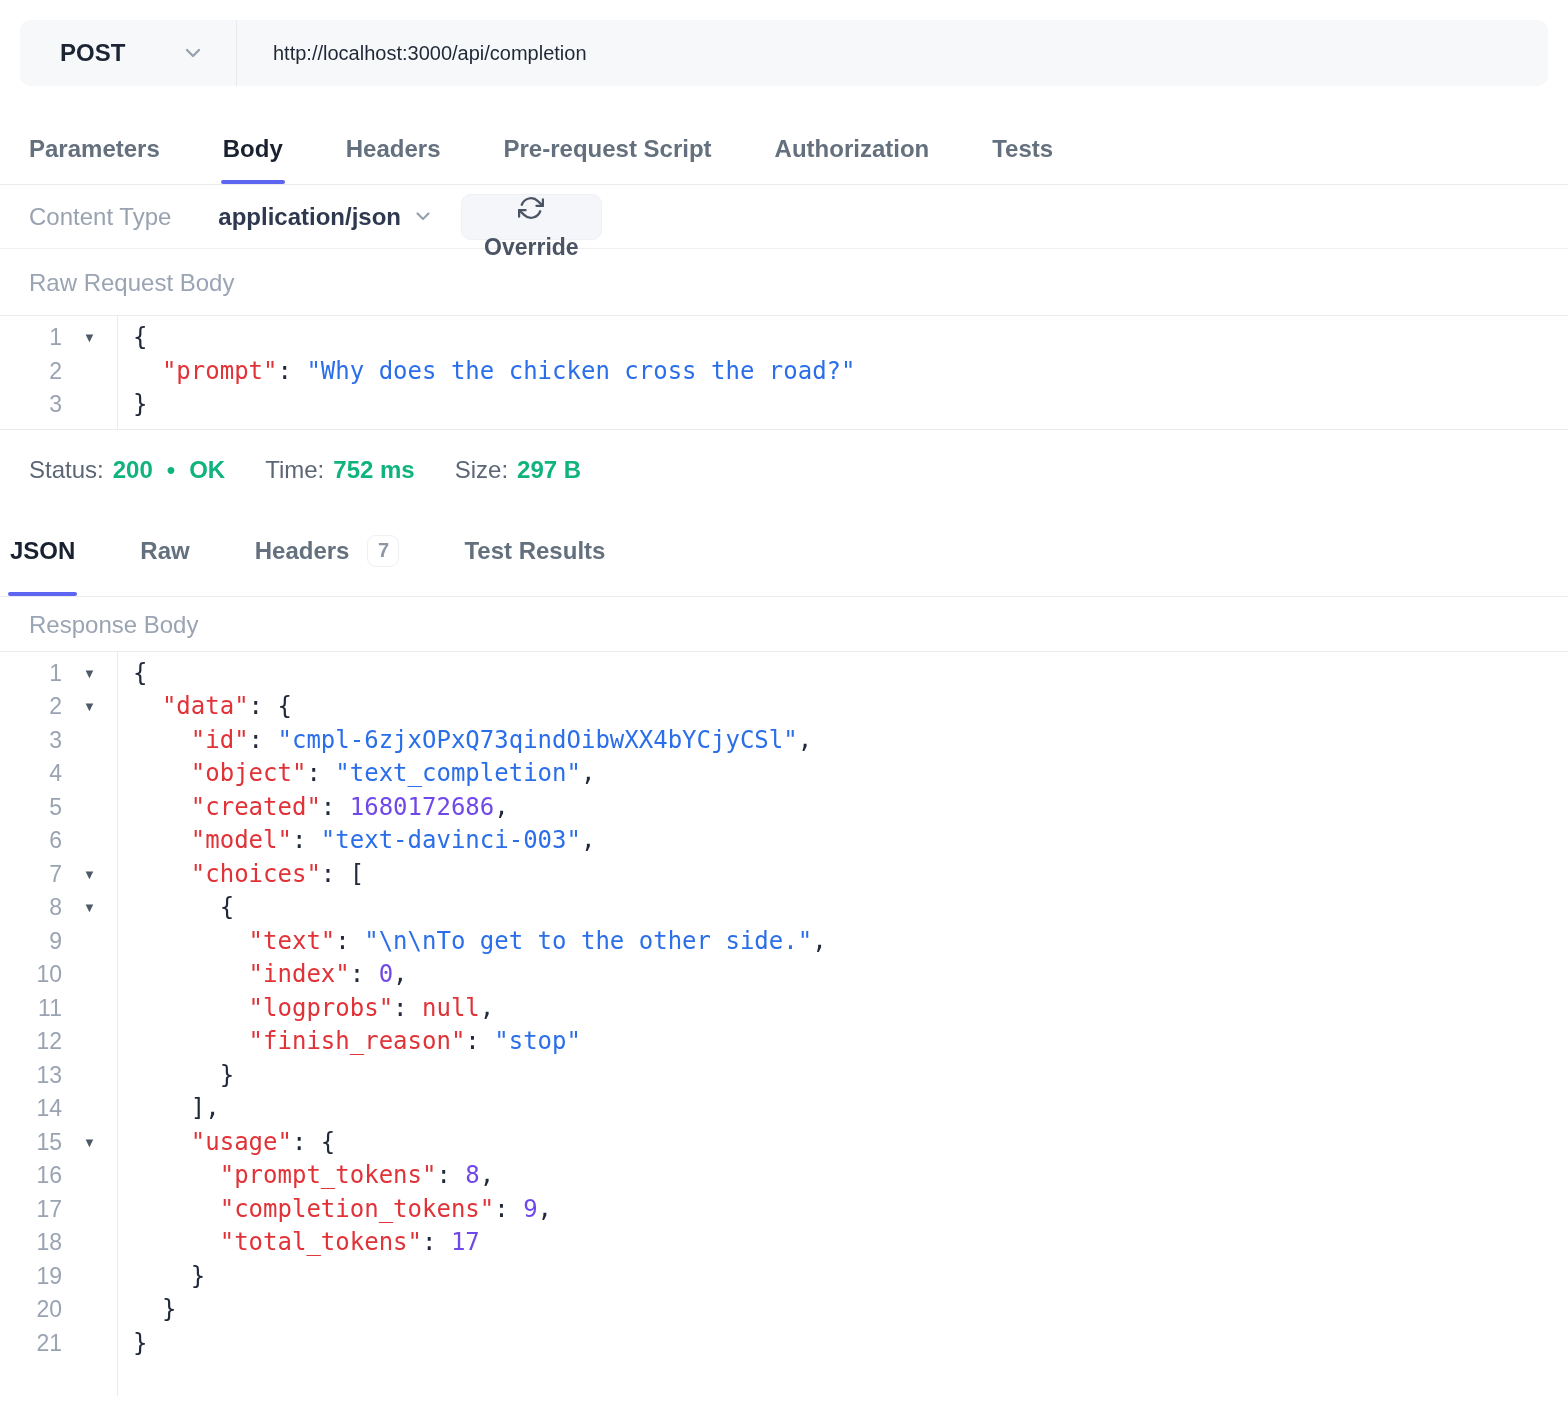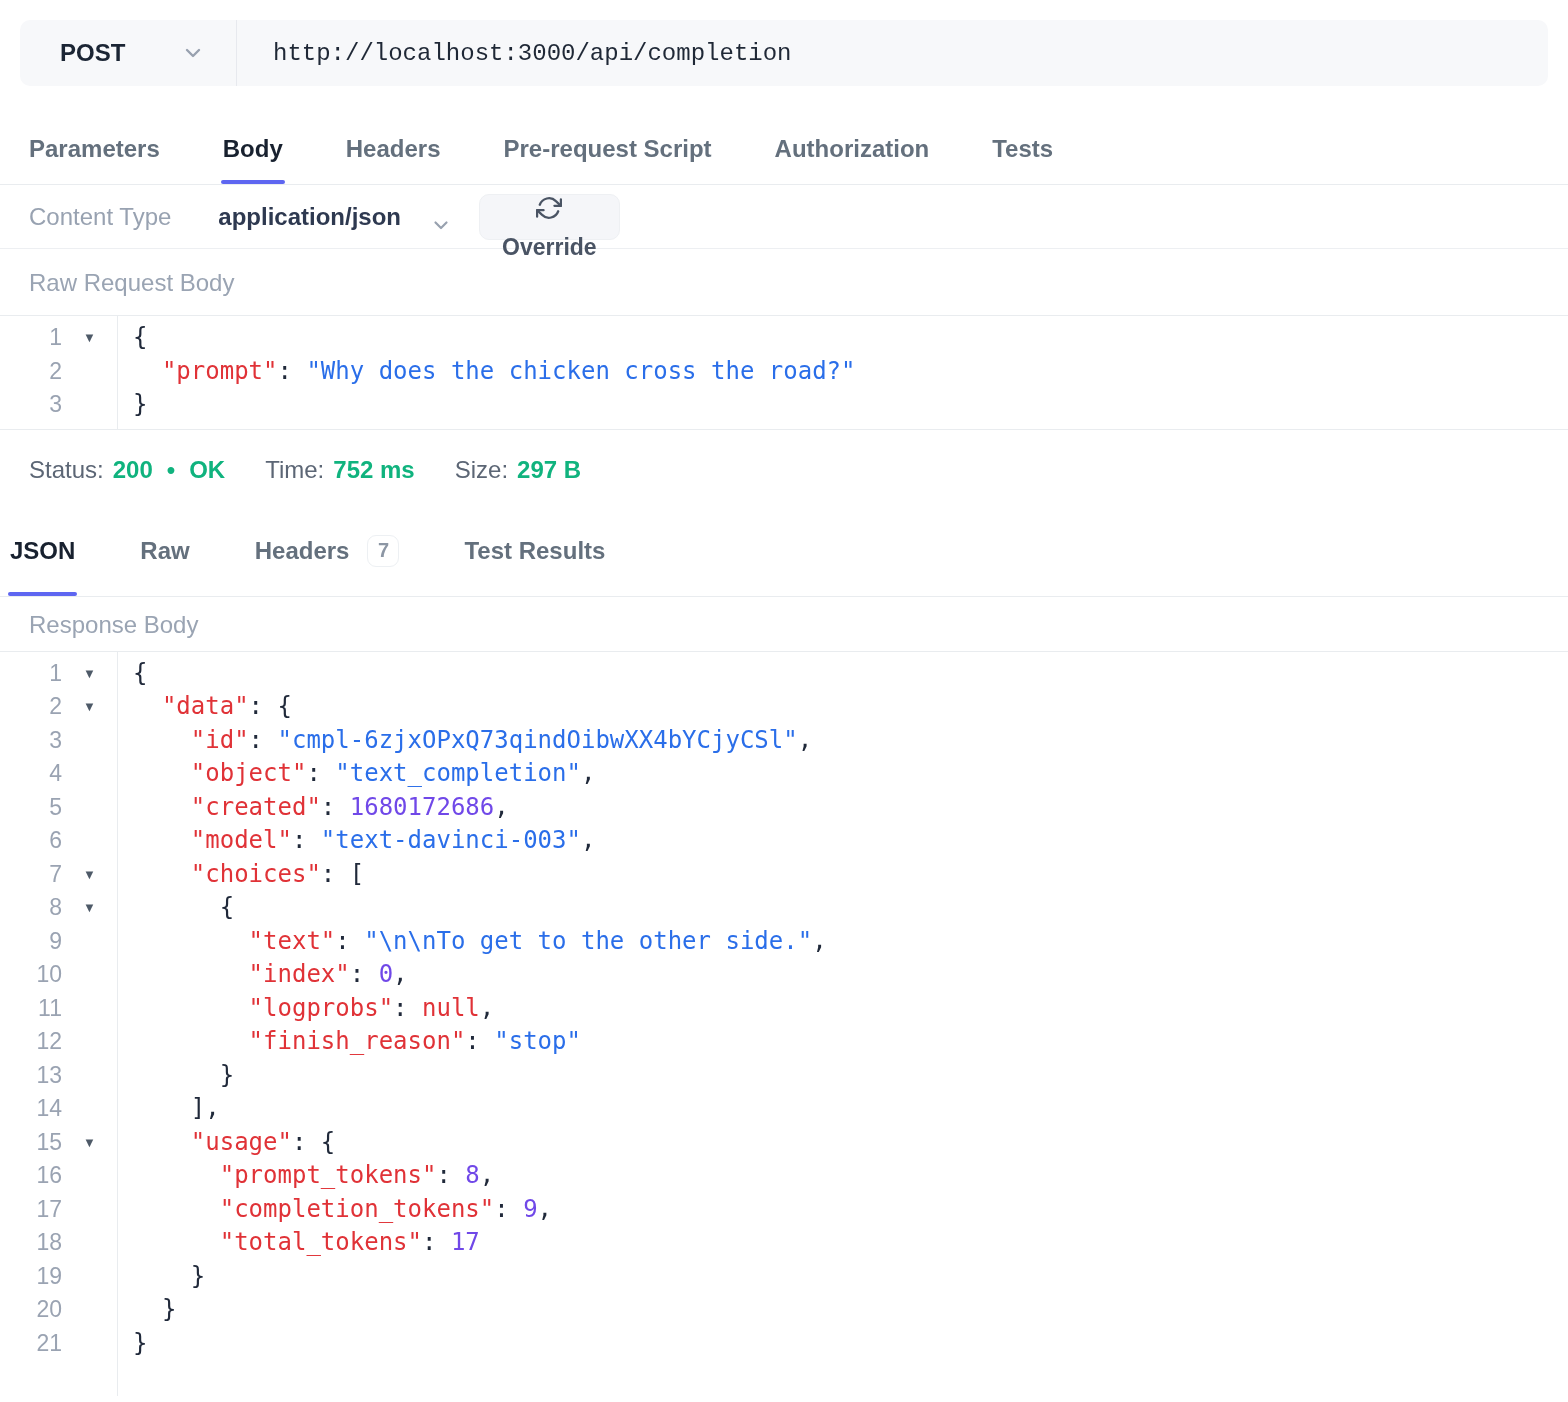--- a/index.html
+++ b/index.html
@@ -9,34 +9,34 @@
     font-family:"Liberation Sans", sans-serif;
     color:#1f2937;
     position:relative;
   }
 
   
   .urlbar { margin:20px 20px 0 20px; height:66px; background:#f7f8fa; border-radius:10px; display:flex; align-items:center; }
   .method-select { width:217px; height:100%; display:flex; align-items:center; padding-left:40px; border-right:1px solid #e7e9ee; cursor:pointer; }
   .method-label { font-size:24px; font-weight:700; color:#1b2534; }
   .method-select .chev { margin-left:auto; margin-right:34px; }
-  .url-field { flex:1; padding-left:36px; font-size:24px; color:#1f2836;font-family:Liberation Mono, monospace; }
+  .url-field { flex:1; padding-left:36px; font-size:20px; color:#1f2836; }
 
   .chev svg { display:block; }
 
   
   .tabs { margin-top:28px; height:71px; display:flex; align-items:center; gap:63px; padding-left:29px; border-bottom:1px solid #e9ecef; }
   .tab { font-size:24px; font-weight:600; color:#64707d; position:relative; height:100%; display:flex; align-items:center; cursor:pointer; }
   .tab.active { color:#18212f; font-weight:700; }
   .tab.active::after { content:""; position:absolute; left:-2px; right:-2px; bottom:0; height:4px; background:#5e66f1; border-radius:2px; }
 
   
   .ct-row { height:64px; display:flex; align-items:center; padding-left:29px; border-bottom:1px solid #edeff2; }
   .ct-label { font-size:24px; font-weight:500; color:#98a2b1; }
-  .ct-value-wrap { margin-left:47px; display:flex; align-items:flex-end; gap:32px; cursor:pointer; }
+  .ct-value-wrap { margin-left:47px; display:flex; align-items:center; gap:14px; cursor:pointer; }
   .ct-value { font-size:24px; font-weight:600; color:#2e3950; }
   .override-btn { margin-left:30px; height:46px; padding:0 22px; background:#f5f6f9; border:1px solid #eef0f3; border-radius:10px; display:flex; align-items:center; gap:13px; cursor:pointer;flex-direction:column; }
   .override-btn span { font-size:23px; font-weight:600; color:#4a5464; }
 
   
   .section-label { margin:20px 29px 18px 29px; font-size:24px; font-weight:500; color:#9aa4b3; }
   .section-label.response { margin:14px 29px 12px 29px; }
 
   
   .editor { position:relative; border-top:1px solid #e9ecef; padding:5px 0 7px 0; }

